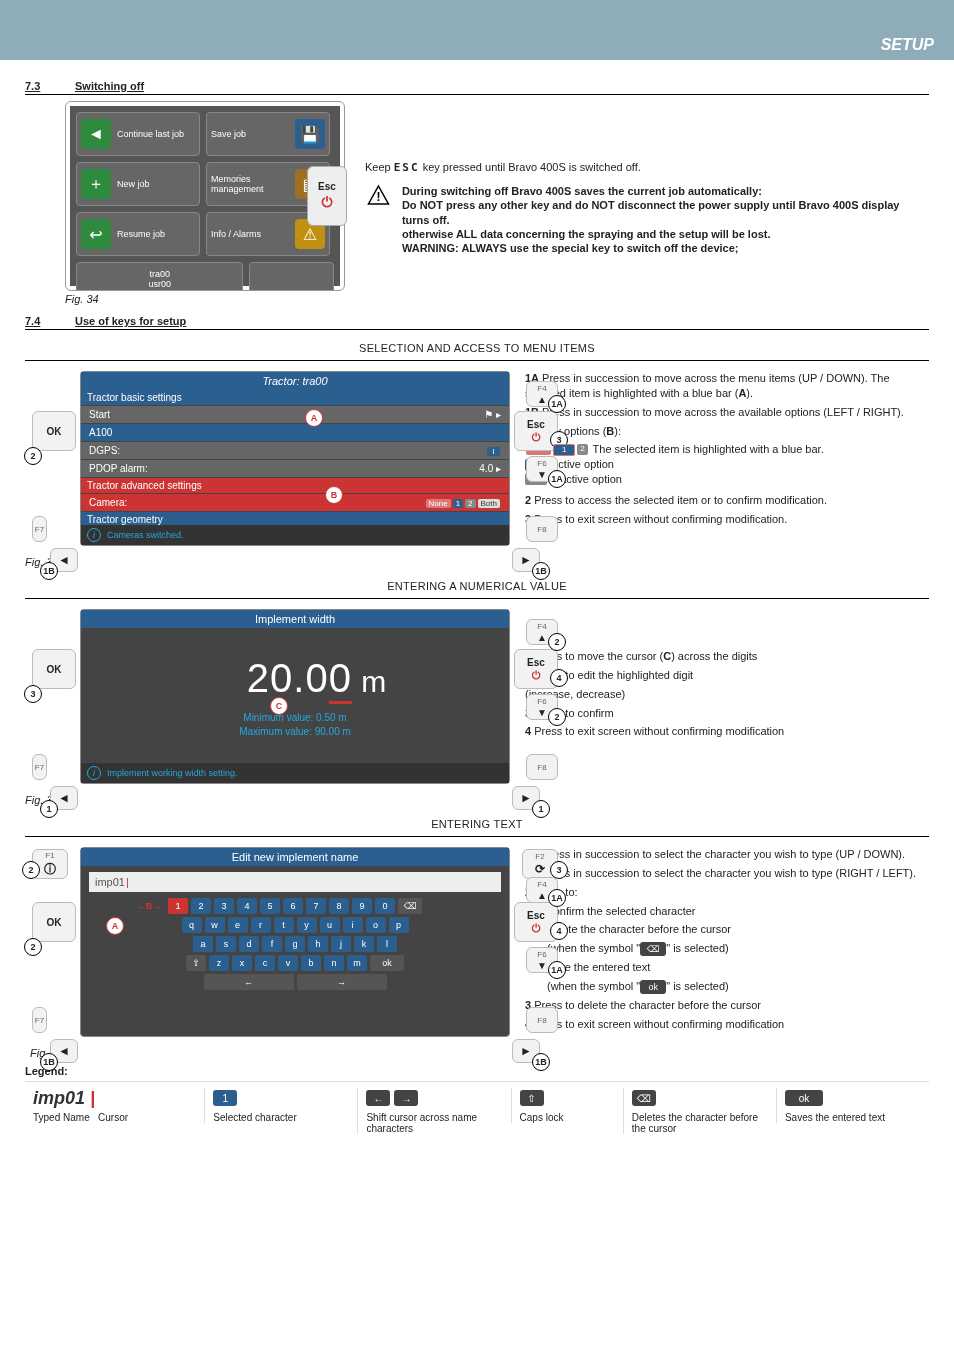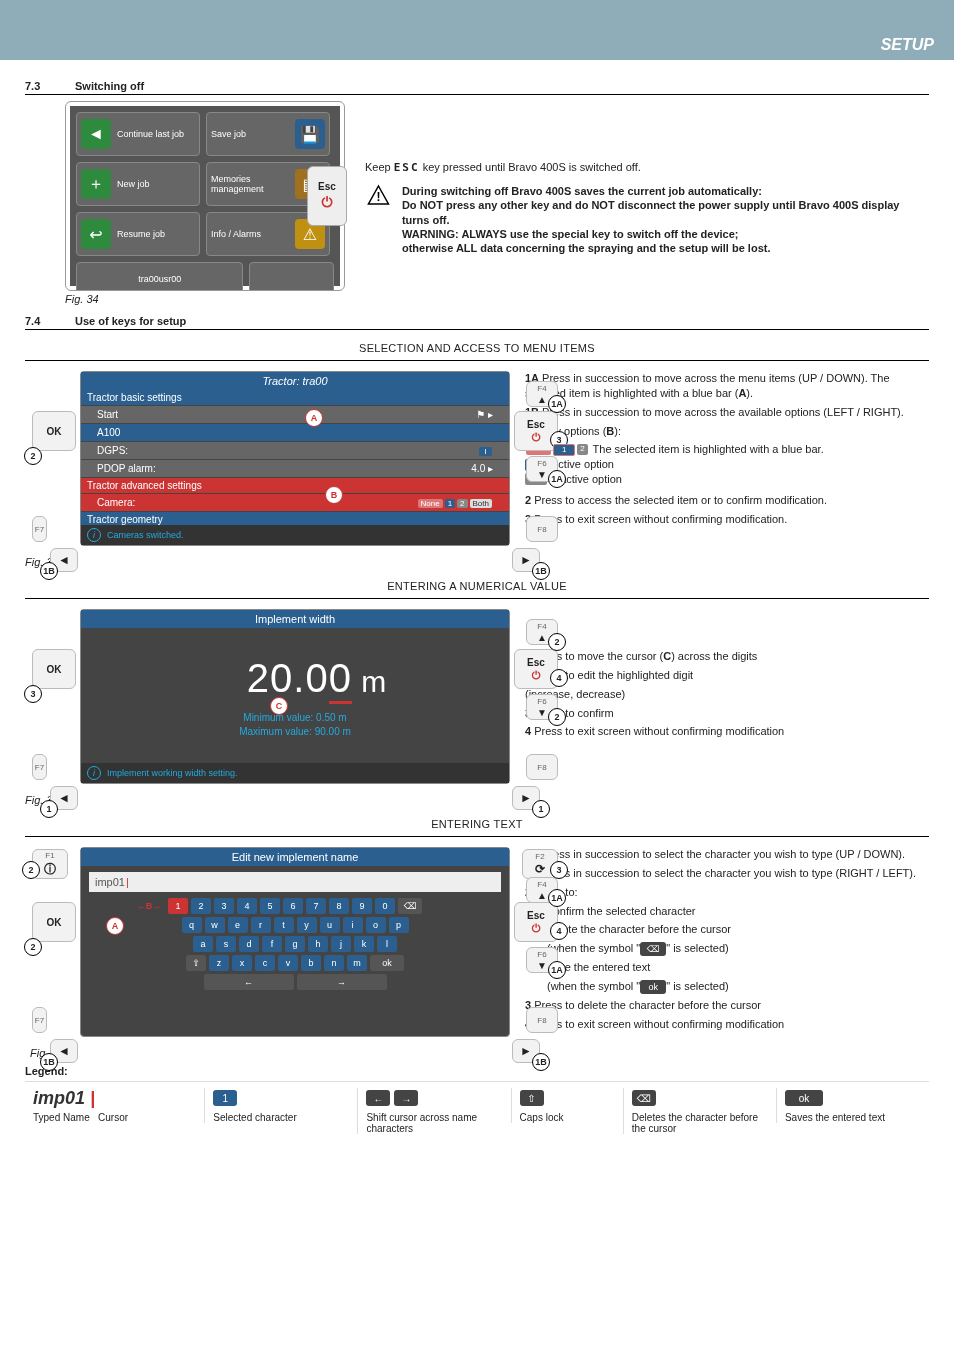--- a/index.html
+++ b/index.html
@@ -1,36 +1,36 @@
 <!DOCTYPE html>
 <html><head>
 <meta charset="utf-8">
 <style>
   * { box-sizing: border-box; margin: 0; padding: 0; }
   body { font-family: Arial, Helvetica, sans-serif; font-size: 11px; color: #222; background: #fff; width: 954px; margin: 0 auto; }
   .top-bar { height: 30px; background: #8eadb9; }
   .title-bar { height: 30px; background: #8eadb9; display: flex; align-items: center; justify-content: flex-end; padding-right: 20px; }
   .title-bar span { color: #fff; font-weight: bold; font-style: italic; font-size: 16px; }
   .page { padding: 10px 25px 30px; }
-  .sec-head { display: flex; align-items: center; border-bottom: 1px solid #000; padding-bottom: 2px; margin: 10px 0 6px; gap: 20px; }
+  .sec-head { display: flex; align-items: center; border-bottom: 1px solid #000; padding-bottom: 2px; margin: 10px 0 6px; gap: 20px; text-decoration: underline; }
   .sec-num { font-weight: bold; font-size: 11px; width: 30px; }
   .sec-title { font-weight: bold; font-size: 11px; }
   .row { display: flex; gap: 20px; }
   .col { flex: 1; }
   .fig-cap { font-style: italic; font-size: 11px; margin-top: 2px; }
   
   
   .scr34 { width: 280px; height: 190px; background: #fff; border: 1px solid #999; border-radius: 6px; position: relative; overflow: hidden; }
   .scr34-inner { background: #555; margin: 4px; height: calc(100% - 8px); position: relative; padding: 6px; display: flex; flex-wrap: wrap; gap: 6px; }
   .tile { background: #666; border: 1px solid #888; border-radius: 4px; width: 124px; height: 44px; display: flex; align-items: center; gap: 6px; padding: 4px; color: #fff; font-size: 9px; }
   .tile-icon { width: 30px; height: 30px; border-radius: 4px; display: flex; align-items: center; justify-content: center; font-size: 16px; }
   .tile-a { background: #2e8b3d; } .tile-b { background: #2e8b3d; } .tile-c { background: #2e8b3d; }
   .tile-s { background: #2a5f8f; } .tile-o { background: #a07020; } .tile-i { background: #c09010; }
   .tile-bottom-wrap { width: 100%; display:flex; gap:6px; }
-  .tile-tractor { background:#666; border:1px solid #888; border-radius:4px; flex:2; height:34px; display:flex; align-items:center; justify-content:center; color:#fff; font-size:9px; flex-direction:row;}
+  .tile-tractor { background:#666; border:1px solid #888; border-radius:4px; flex:2; height:34px; display:flex; align-items:center; justify-content:center; color:#fff; font-size:9px; flex-direction:column;}
   .tile-impl { background:#666; border:1px solid #888; border-radius:4px; flex:1; height:34px; }
   .esc34 { position:absolute; right:-2px; top:50%; transform:translateY(-50%); width:40px; height:60px; background:#eee; border:1px solid #aaa; border-radius:6px; display:flex; flex-direction:column; align-items:center; justify-content:center; font-size:10px; font-weight:bold;}
   .esc34 .pwr { color:#c33; font-size:14px; margin-top:2px;}
 
   .keep-text { font-size: 11px; margin-bottom: 10px; }
   .esc-inline { display:inline-block; font-weight:bold; letter-spacing:2px; font-family: monospace; }
   .warn-row { display: flex; gap: 10px; align-items: flex-start; }
   .warn-tri { width: 28px; height: 24px; }
   .warn-tri svg { width: 100%; height: 100%; }
   .warn-text { font-weight: bold; font-size: 11px; line-height: 1.3; }
@@ -38,21 +38,21 @@
   .block-title { text-align: center; font-weight: normal; font-size: 11px; margin: 12px 0 6px; letter-spacing: 0.3px; }
 
   
   .fig-area { display: flex; gap: 15px; align-items: flex-start; }
   .screen-wrap { position: relative; width: 430px; }
 
   
   .scr { background: #444; border: 1px solid #888; border-radius: 4px; position: relative; height: 175px; }
   .scr-title { background: #2a5f8f; color: #fff; text-align: center; font-size: 11px; padding: 3px 0; }
   .scr-group-lbl { background: #2a5f8f; color: #fff; font-size: 10px; padding: 2px 6px; }
-  .scr-row { display: flex; justify-content: space-between; background: #666; color: #fff; padding: 3px 16px; margin: 1px 0; font-size: 10px; }
+  .scr-row { display: flex; justify-content: space-between; background: #666; color: #fff; padding: 3px 8px; margin: 1px 0; font-size: 10px; }
   .scr-row.sel { background: #2a5f8f; }
   .scr-hint { position: absolute; bottom: 0; left: 0; right: 0; background: #333; color: #2ad; font-size: 9px; padding: 3px 6px; display:flex; align-items:center; gap:6px;}
   .scr-hint-i { display:inline-flex; width:14px; height:14px; border:1px solid #2ad; border-radius:50%; align-items:center; justify-content:center; font-style:italic; color:#2ad; font-size:9px;}
 
   .side-btn { position: absolute; width: 44px; height: 40px; background: #f2f2f2; border: 1px solid #bbb; border-radius: 6px; display: flex; flex-direction: column; align-items: center; justify-content: center; font-weight: bold; font-size: 10px; gap:1px;}
   .side-btn .lbl { font-size: 8px; color: #666; font-weight: normal; }
   .side-btn.ok { left: -48px; top: 40px; }
   .side-btn.esc { right: -48px; top: 40px; }
   .side-btn.esc .pwr { color:#c33; font-size:11px;}
   .side-btn.f4 { right: -48px; top: 10px; width:32px; height:26px; }
@@ -185,22 +185,22 @@
       <div class="warn-row">
         <div class="warn-tri">
           <svg viewBox="0 0 24 24">
               <path d="M12 2 L22 20 L2 20 Z" fill="none" stroke="#000" stroke-width="1.5"></path>
               <text x="12" y="17" text-anchor="middle" font-size="12" font-weight="bold">!</text>
             </svg>
         </div>
         <div class="warn-text">
           <div>During switching off Bravo 400S saves the current job automatically:</div>
           <div>Do NOT press any other key and do NOT disconnect the power supply until Bravo 400S display turns off.</div>
+          <div>otherwise ALL data concerning the spraying and the setup will be lost.</div>
           <div>WARNING: ALWAYS use the special key to switch off the device;</div>
-          <div>otherwise ALL data concerning the spraying and the setup will be lost.</div>
         </div>
       </div>
     </div>
   </div>
 
   <div class="sec-head">
     <div class="sec-num">7.4</div>
     <div class="sec-title">Use of keys for setup</div>
   </div>
 

